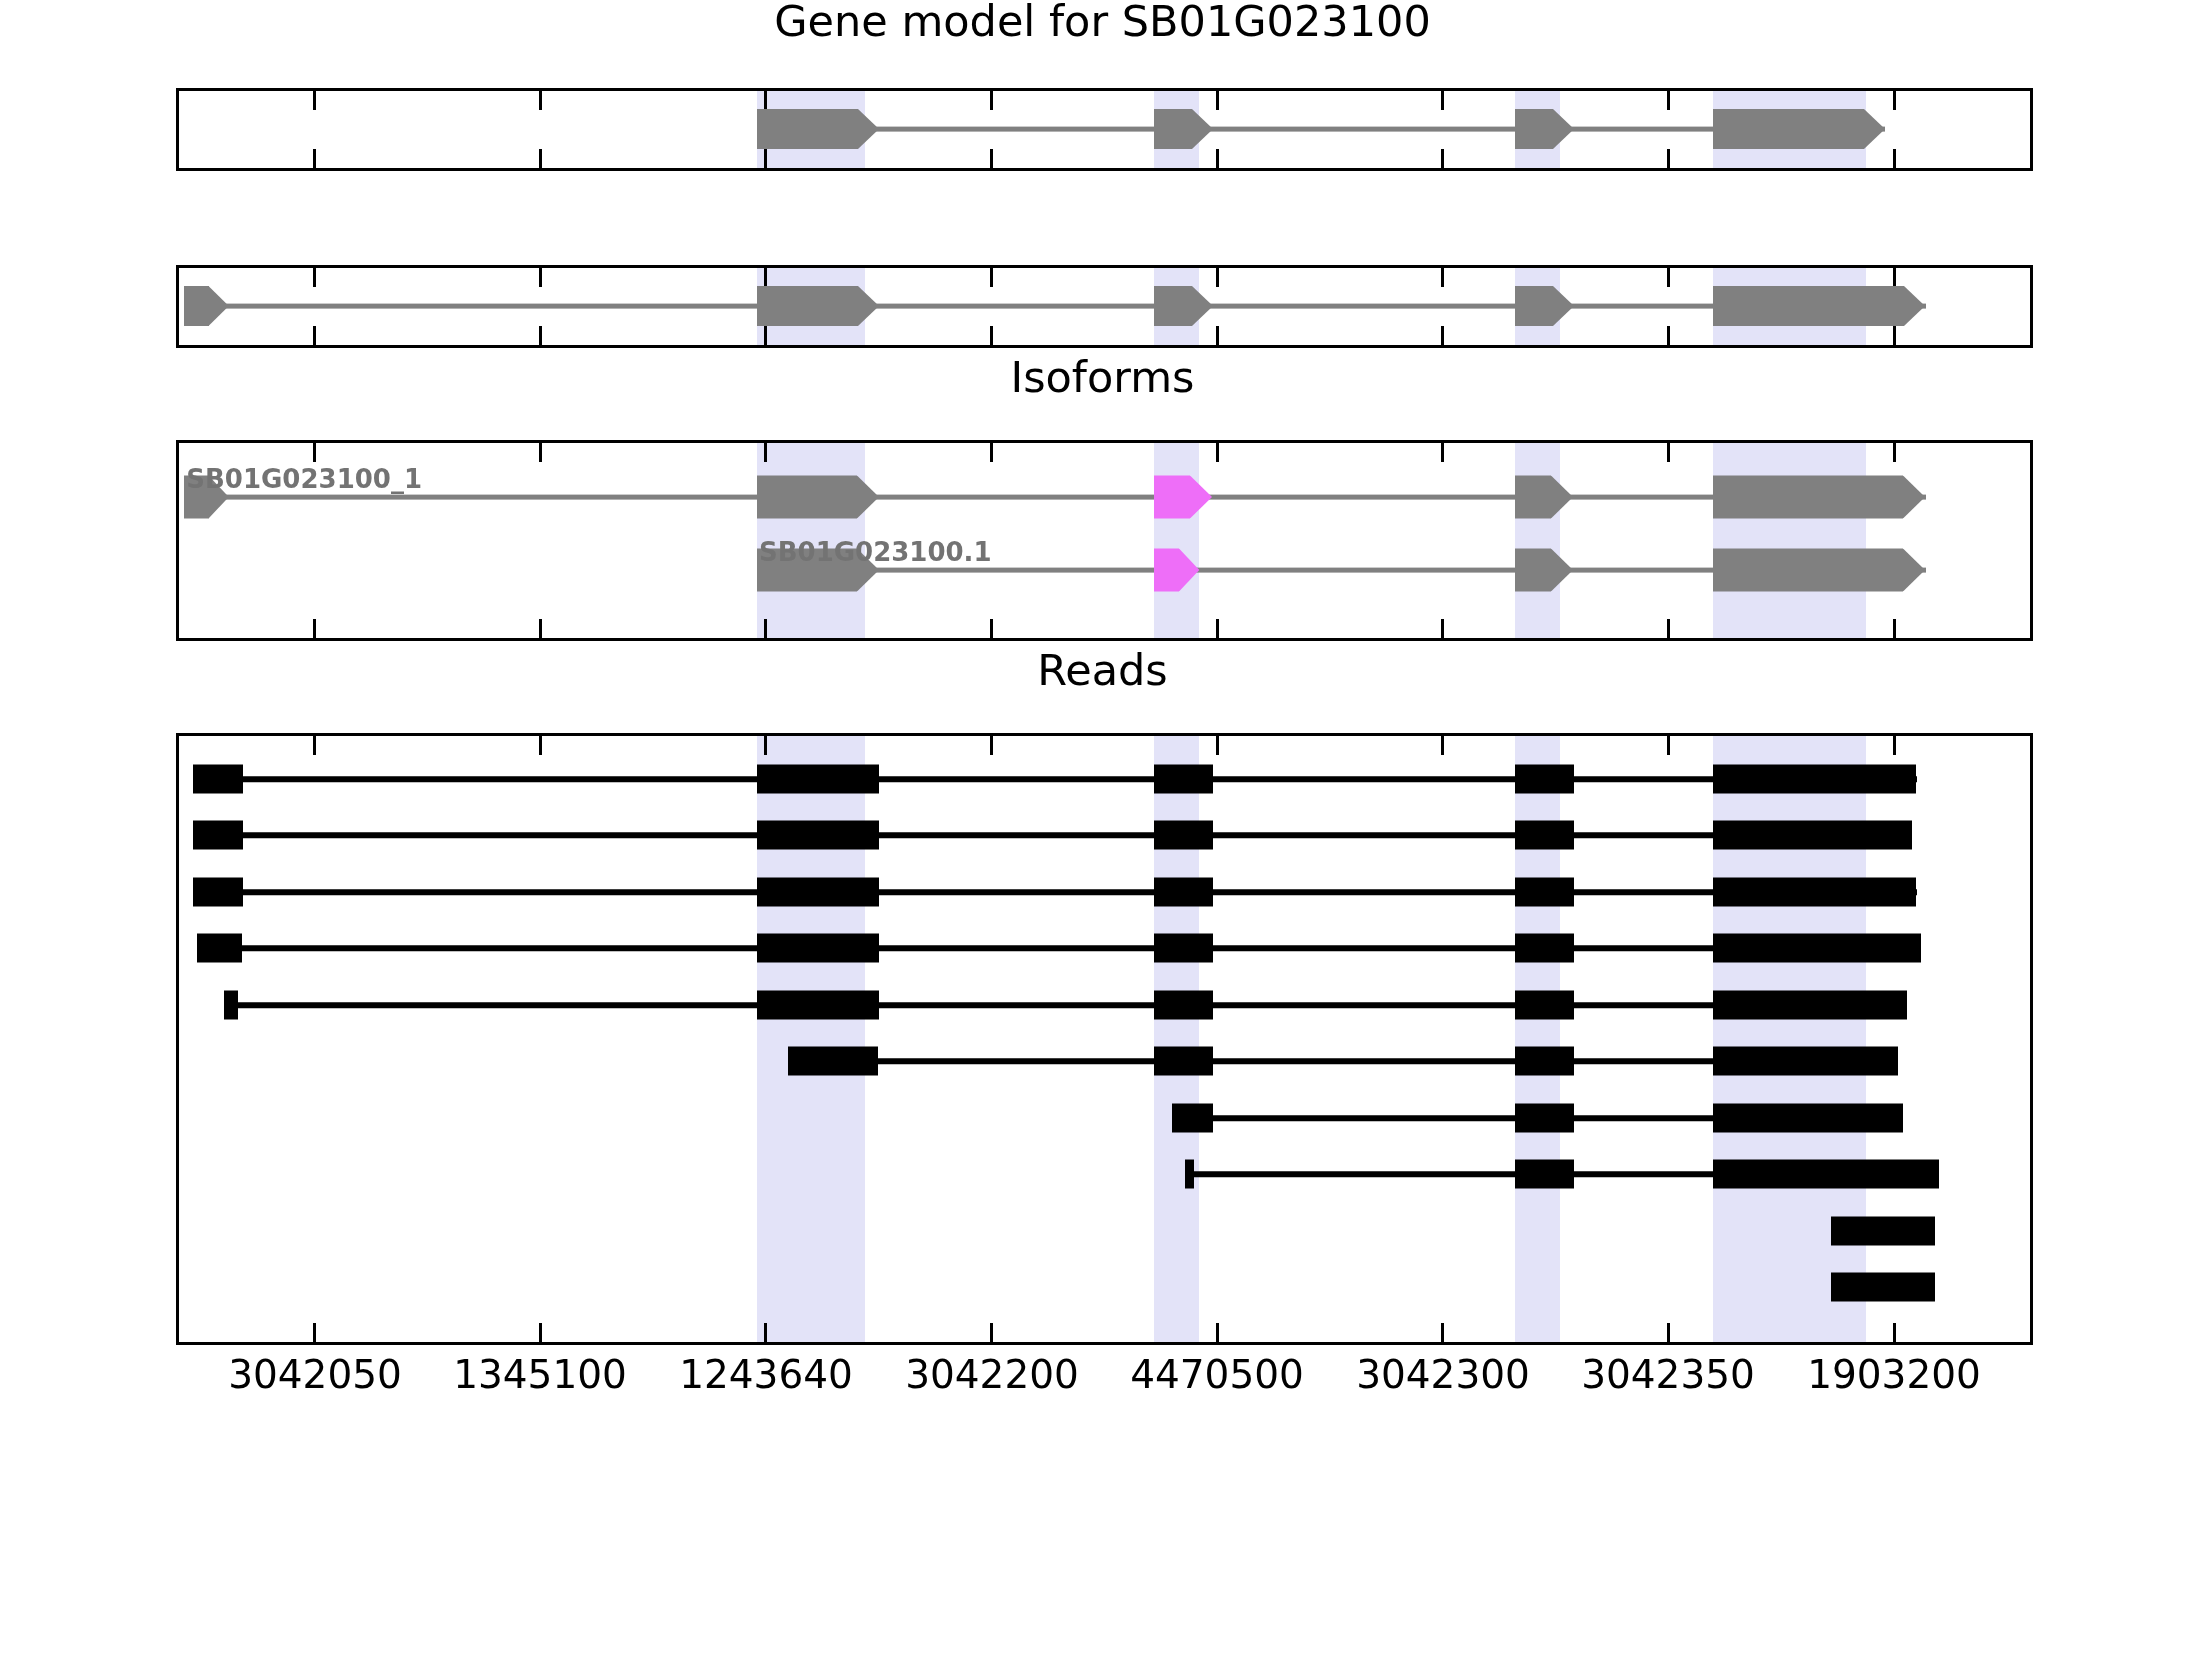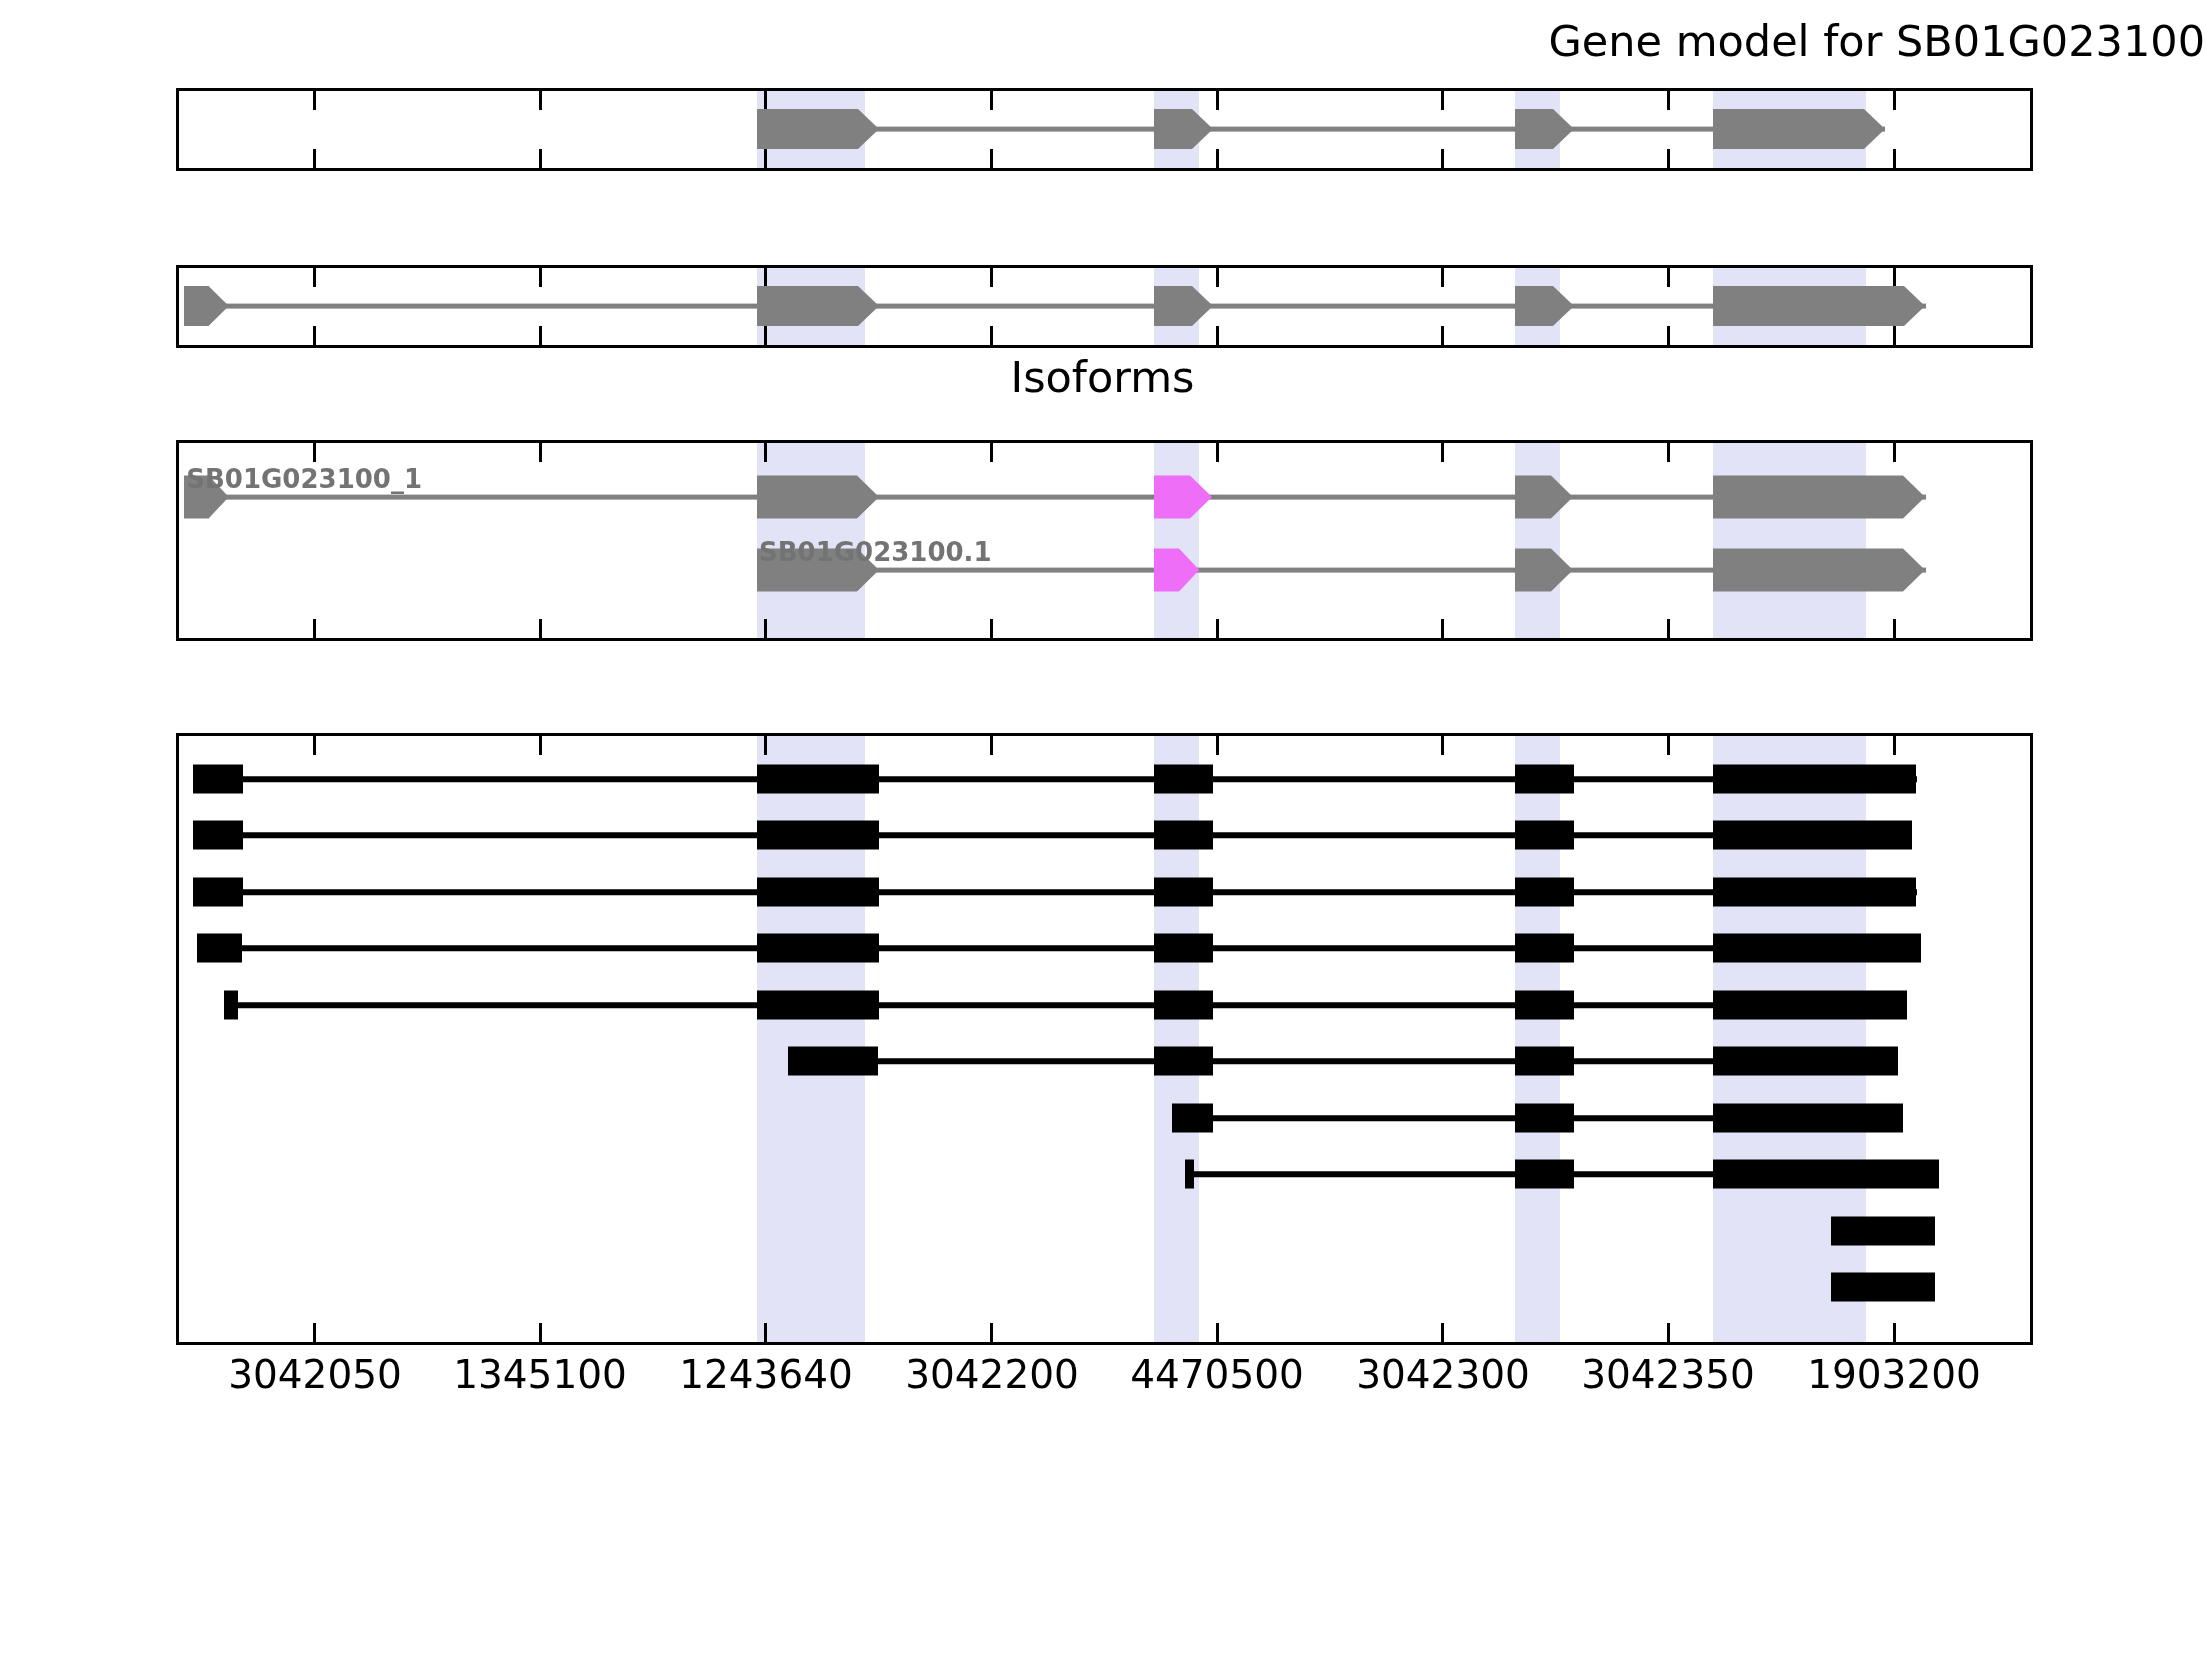--- a/index.html
+++ b/index.html
@@ -50,21 +50,21 @@
     font-family:"DejaVu Sans","Liberation Sans",sans-serif;
     font-size:39px;color:#000;white-space:nowrap;
     transform:translateX(-50%);
   }
 </style>
 </head>
 <body>
 
 <div id="stage">
 
-  <div class="panel-title" style="top:20px;text-align:right;">Gene model for SB01G023100</div>
+  <div class="panel-title" style="top:0;">Gene model for SB01G023100</div>
 
   <div class="track" id="panel-gene" style="left:176px;top:88px;width:1857px;height:83px;">
     <div class="inner" id="plot-gene">
         <div class="hl" style="left: 578px; width: 108px;"></div>
         <div class="hl" style="left: 975px; width: 45px;"></div>
         <div class="hl" style="left: 1336px; width: 45px;"></div>
         <div class="hl" style="left: 1534px; width: 153px;"></div>
         <div class="tick top" style="left: 134px;"></div>
         <div class="tick bot" style="left: 134px;"></div>
         <div class="tick top" style="left: 360px;"></div>
@@ -208,20 +208,21 @@
         </div>
         <div class="exon" style="left: 1534px; width: 212px; height: 43px; top: 127px;">
           <div class="body" style="width: 190px; background: rgb(128, 128, 128);"></div>
           <div class="head" style="left: 190px; width: 22px; background: rgb(128, 128, 128); clip-path: polygon(0px 0px, 100% 50%, 0px 100%);"></div>
         </div>
         <div class="iso-label" style="left: 7.3px; top: 20.7px;">SB01G023100_1</div>
         <div class="iso-label" style="left: 580px; top: 94px;">SB01G023100.1</div>
       </div>
   </div>
 
+  <div class="panel-title" style="top:649px;">Reads</div>
 
   <div class="track" id="panel-reads" style="left:176px;top:733px;width:1857px;height:612px;">
     <div class="inner" id="plot-reads">
         <div class="hl" style="left: 578px; width: 108px;"></div>
         <div class="hl" style="left: 975px; width: 45px;"></div>
         <div class="hl" style="left: 1336px; width: 45px;"></div>
         <div class="hl" style="left: 1534px; width: 153px;"></div>
         <div class="tick top" style="left: 134px;"></div>
         <div class="tick bot" style="left: 134px;"></div>
         <div class="tick top" style="left: 360px;"></div>

